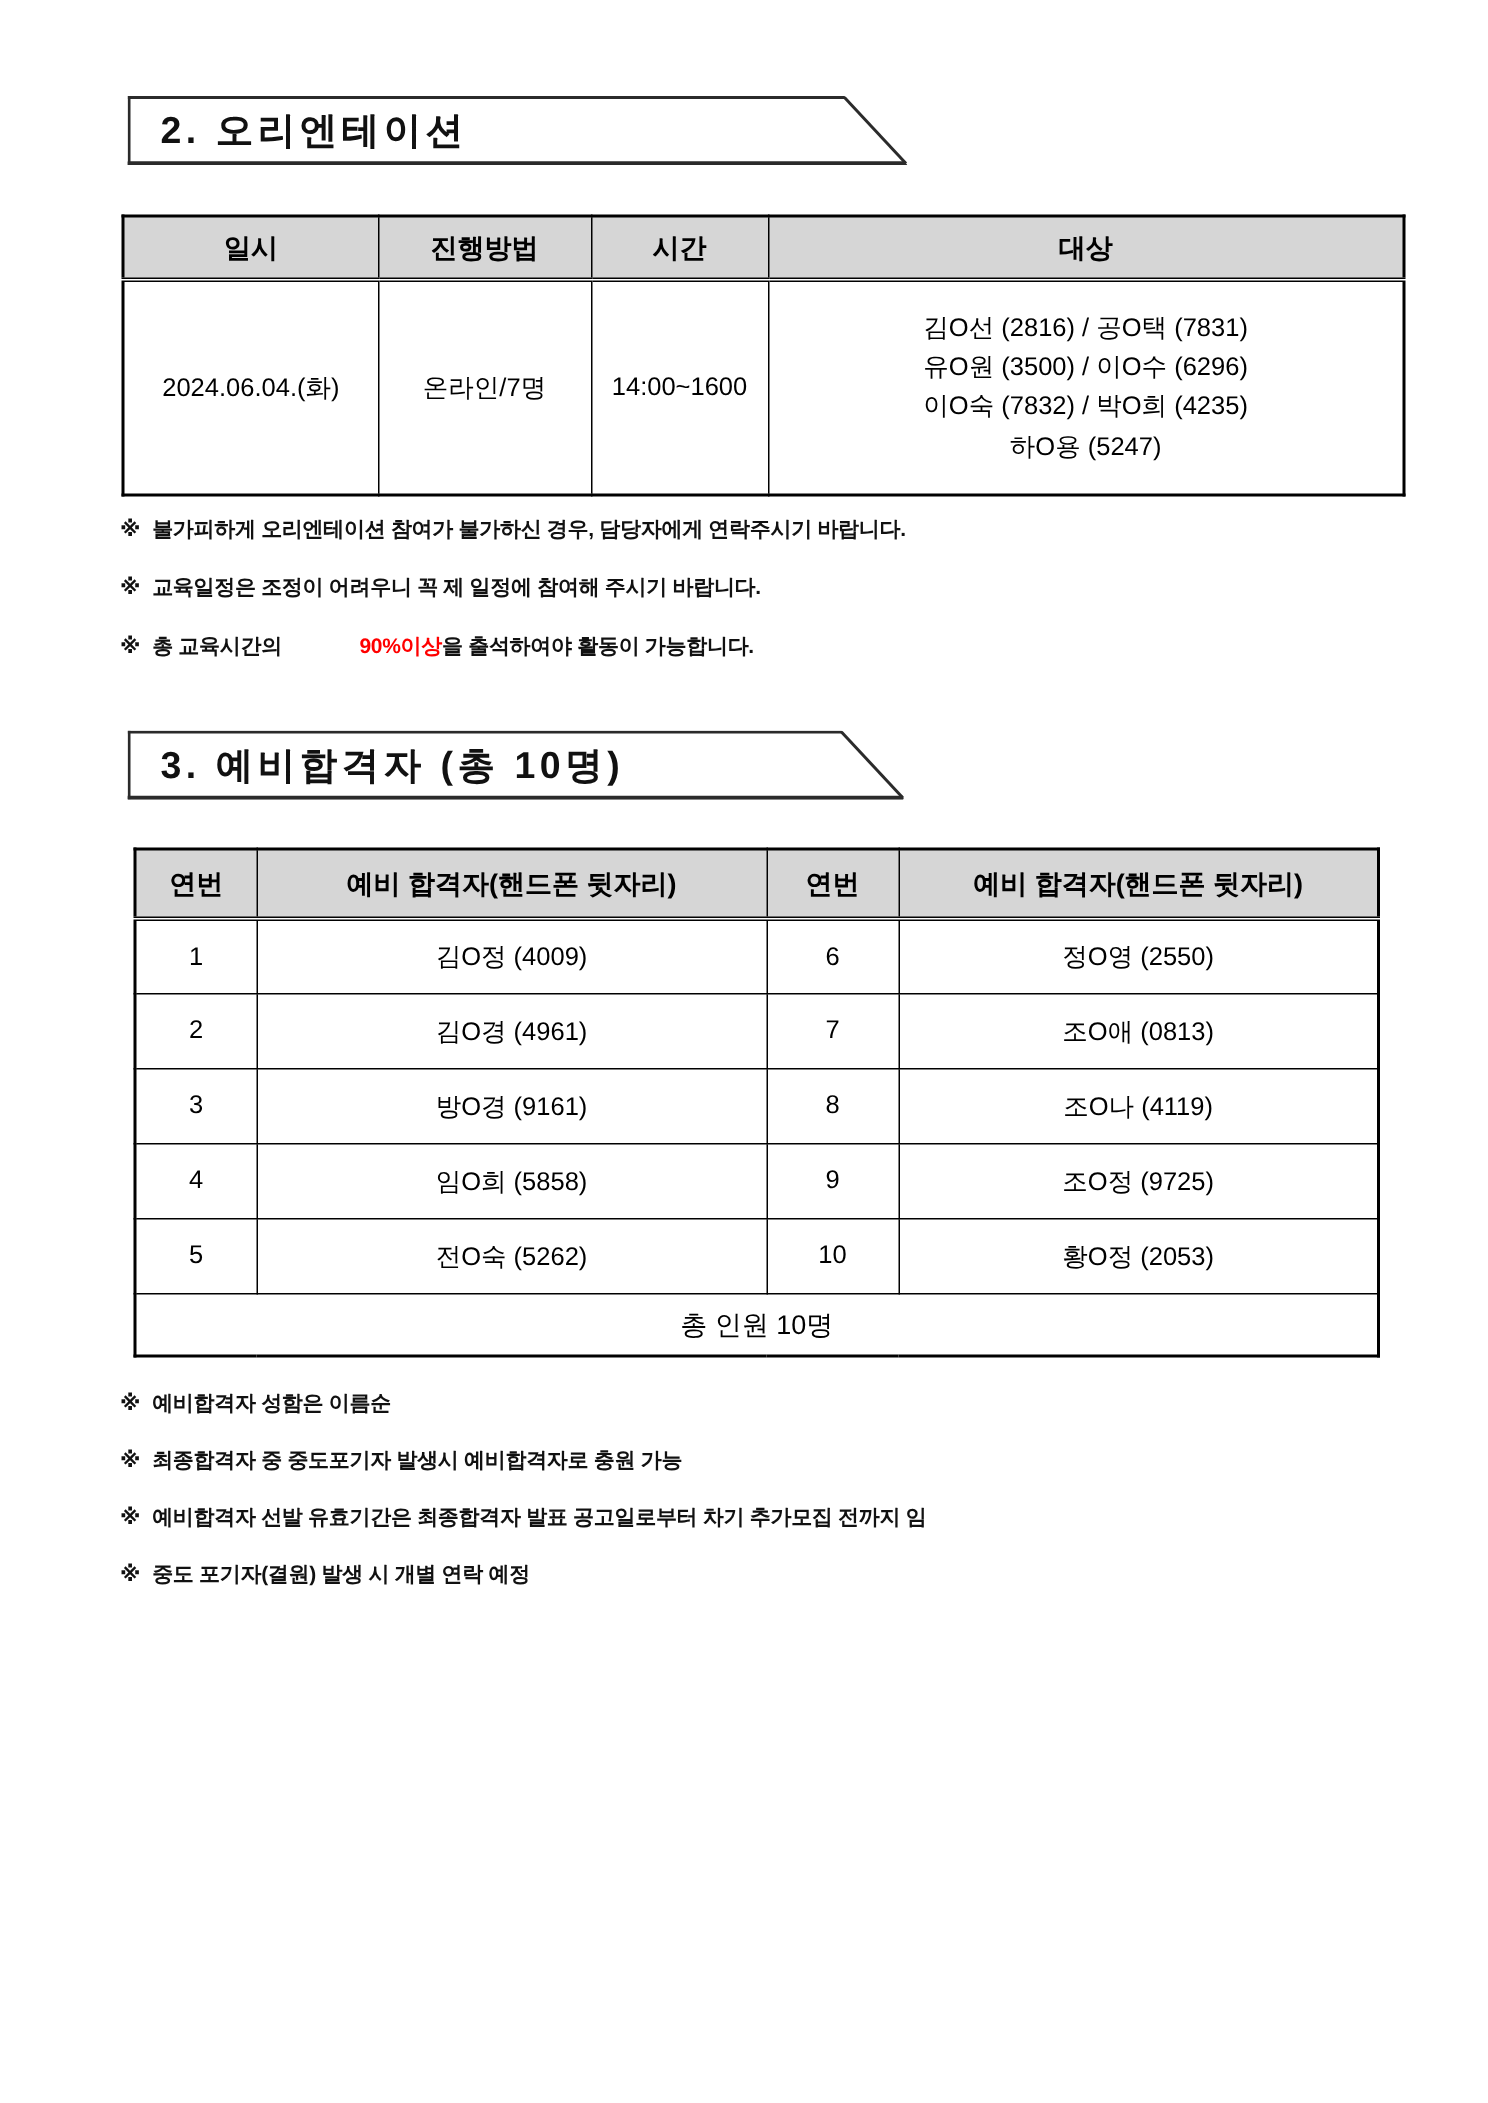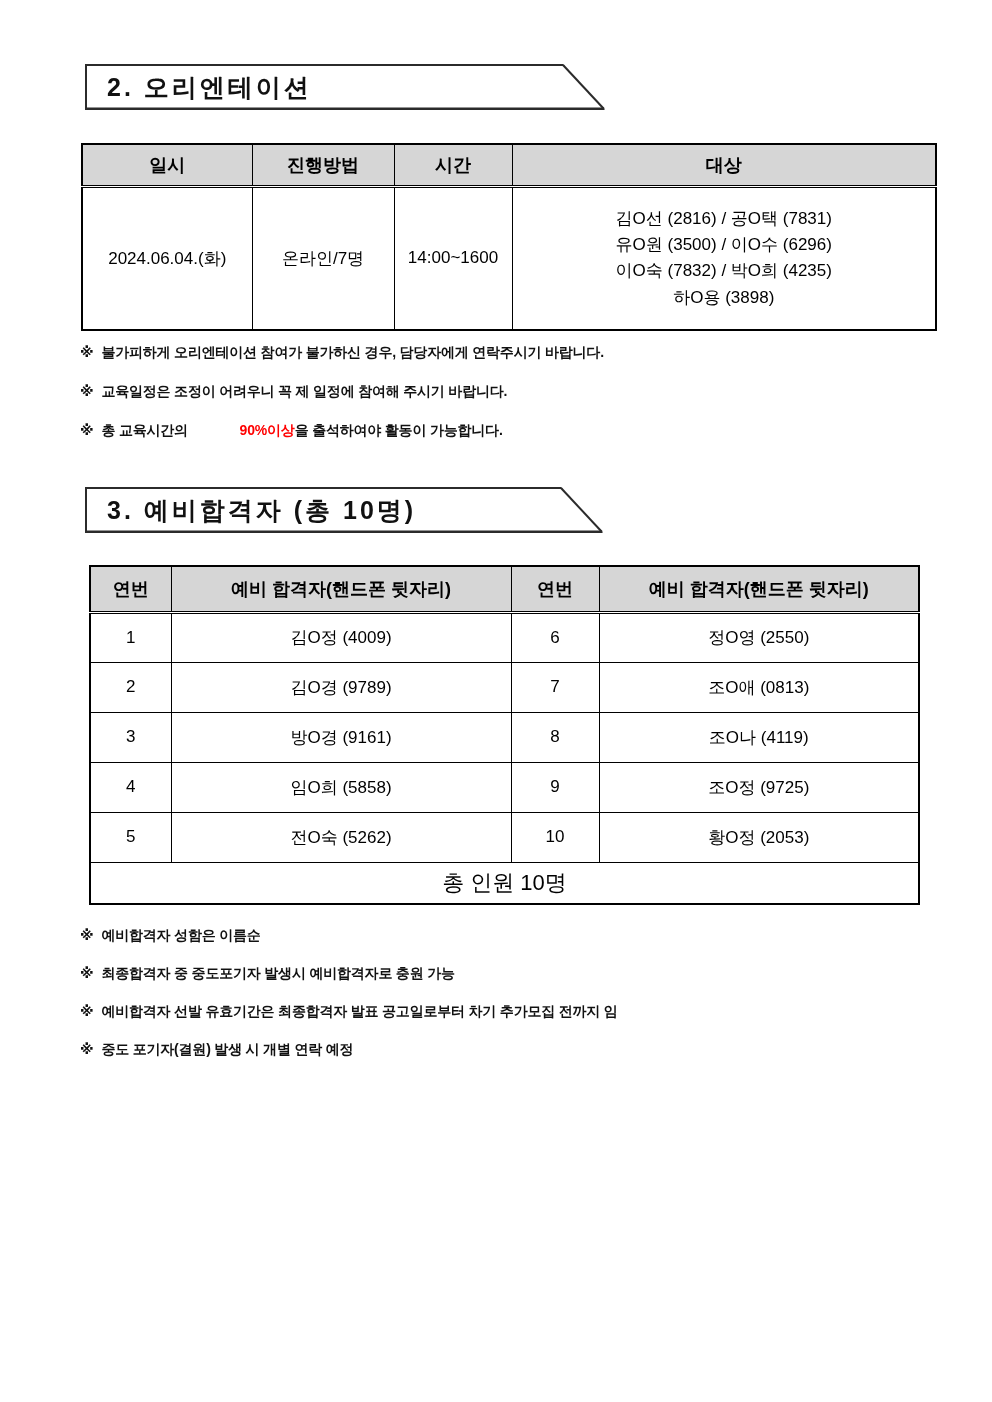--- a/index.html
+++ b/index.html
@@ -92,21 +92,21 @@
   .t1 tbody td { height: 144px; }
   .t1 .c-target {
     line-height: 1.55;
     font-size: 17px;
     text-align: center;
   }
 
   .t2 { left: 89px; top: 565px; width: 829px; }
   .t2 thead th { height: 46px; }
   .t2 tbody td { height: 50px; }
-  .t2 tfoot td { height: 42px; font-size: 22px; }
+  .t2 tfoot td { height: 42px; font-size: 18px; }
 
   
   .note {
     position: absolute;
     font-size: 14px;
     font-weight: bold;
     white-space: nowrap;
     color: #111111;
     letter-spacing: -0.2px;
   }
@@ -144,21 +144,21 @@
     </thead>
     <tbody>
       <tr>
         <td>2024.06.04.(화)</td>
         <td>온라인/7명</td>
         <td>14:00~1600</td>
         <td class="c-target">
           <div>김O선 (2816) / 공O택 (7831)</div>
           <div>유O원 (3500) / 이O수 (6296)</div>
           <div>이O숙 (7832) / 박O희 (4235)</div>
-          <div>하O용 (3898)</div>
+          <div>하O용 (5247)</div>
         </td>
       </tr>
     </tbody>
   </table>
 
   <div class="note" style="left:80px; top:344px;">
     <span class="mark">※</span><span>불가피하게 오리엔테이션 참여가 불가하신 경우, 담당자에게 연락주시기 바랍니다.</span>
   </div>
 
   <div class="note" style="left:80px; top:383px;">
@@ -195,21 +195,21 @@
     </thead>
     <tbody>
       <tr>
         <td>1</td>
         <td>김O정 (4009)</td>
         <td>6</td>
         <td>정O영 (2550)</td>
       </tr>
       <tr>
         <td>2</td>
-        <td>김O경 (9789)</td>
+        <td>김O경 (4961)</td>
         <td>7</td>
         <td>조O애 (0813)</td>
       </tr>
       <tr>
         <td>3</td>
         <td>방O경 (9161)</td>
         <td>8</td>
         <td>조O나 (4119)</td>
       </tr>
       <tr>

